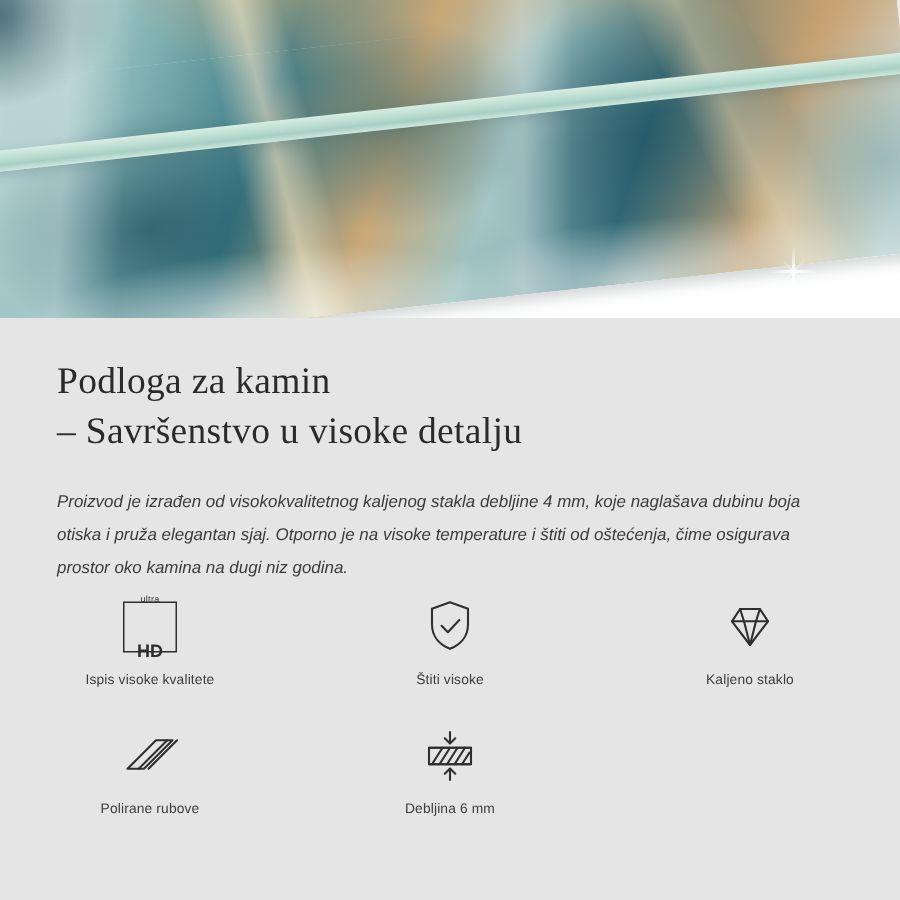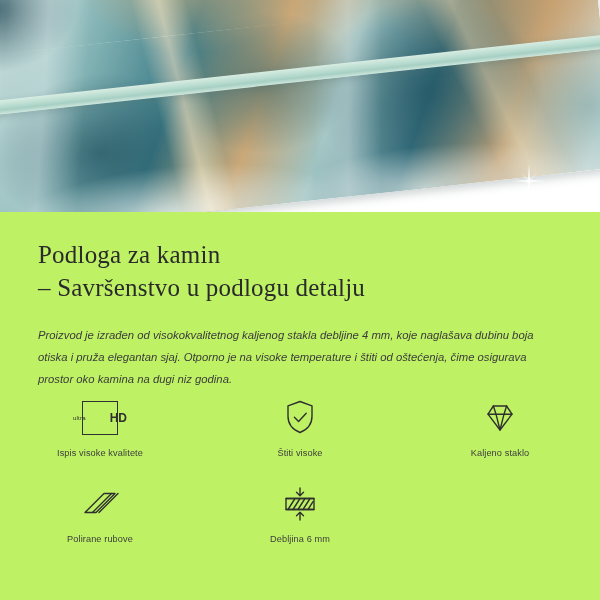--- a/index.html
+++ b/index.html
@@ -10,21 +10,21 @@
     width: 600px;
     height: 600px;
     background: #ffffff;
     font-family: "Liberation Sans", sans-serif;
     overflow: hidden;
   }
   .page {
     position: relative;
     width: 600px;
     height: 600px;
-    background: #bef264;
+    background: #e5e5e5;
   }
 
   
   .hero {
     position: relative;
     width: 600px;
     height: 212px;
     overflow: hidden;
     background: #ffffff;
   }
@@ -179,21 +179,21 @@
     stroke: #2f2f2f;
     stroke-width: 1.4;
     stroke-linecap: round;
     stroke-linejoin: round;
   }
   .hd-badge {
     width: 34px;
     height: 32px;
     border: 1.4px solid #2f2f2f;
     display: flex;
-    flex-direction: row;
+    flex-direction: column;
     align-items: center;
     justify-content: center;
     line-height: 1;
     gap: 24px;
   }
   .hd-badge .t1 {
     font-size: 6px;
     letter-spacing: .2px;
     color: #2f2f2f;
     margin-bottom: 1px;
@@ -220,21 +220,21 @@
         <span class="s-v"></span>
         <span class="s-d1"></span>
         <span class="s-d2"></span>
       </div>
     </div>
   </div>
 
   <div class="content">
     <h1 class="headline">
       <span class="l1">Podloga za kamin</span>
-      <span class="l2">– Savršenstvo u podlogu detalju</span>
+      <span class="l2">– Savršenstvo u visoke detalju</span>
     </h1>
     <p class="paragraph">Proizvod je izrađen od visokokvalitetnog kaljenog stakla debljine 4 mm, koje naglašava dubinu boja otiska i pruža elegantan sjaj. Otporno je na visoke temperature i štiti od oštećenja, čime osigurava prostor oko kamina na dugi niz godina.</p>
   </div>
 
   <div class="features">
 
 
     <div class="feature">
       <div class="glyph">
         <div class="hd-badge">

